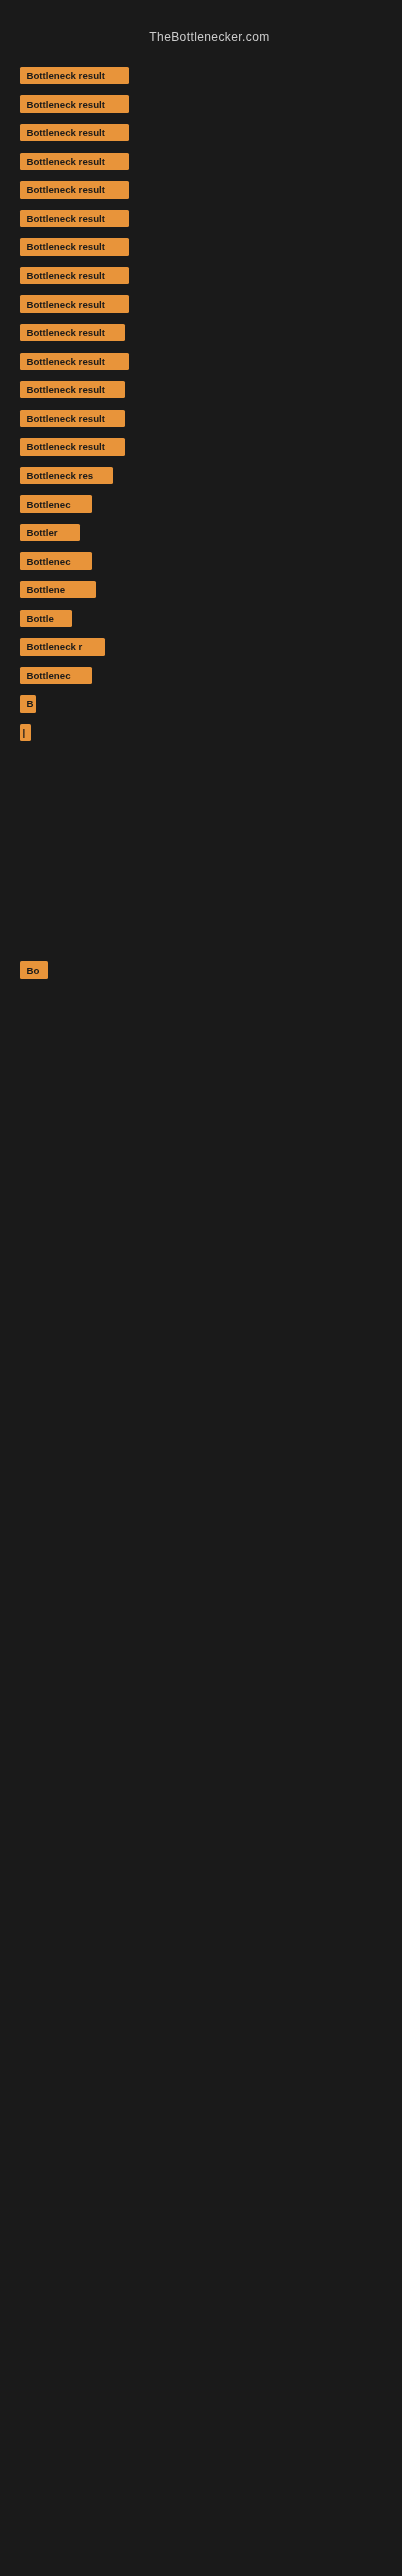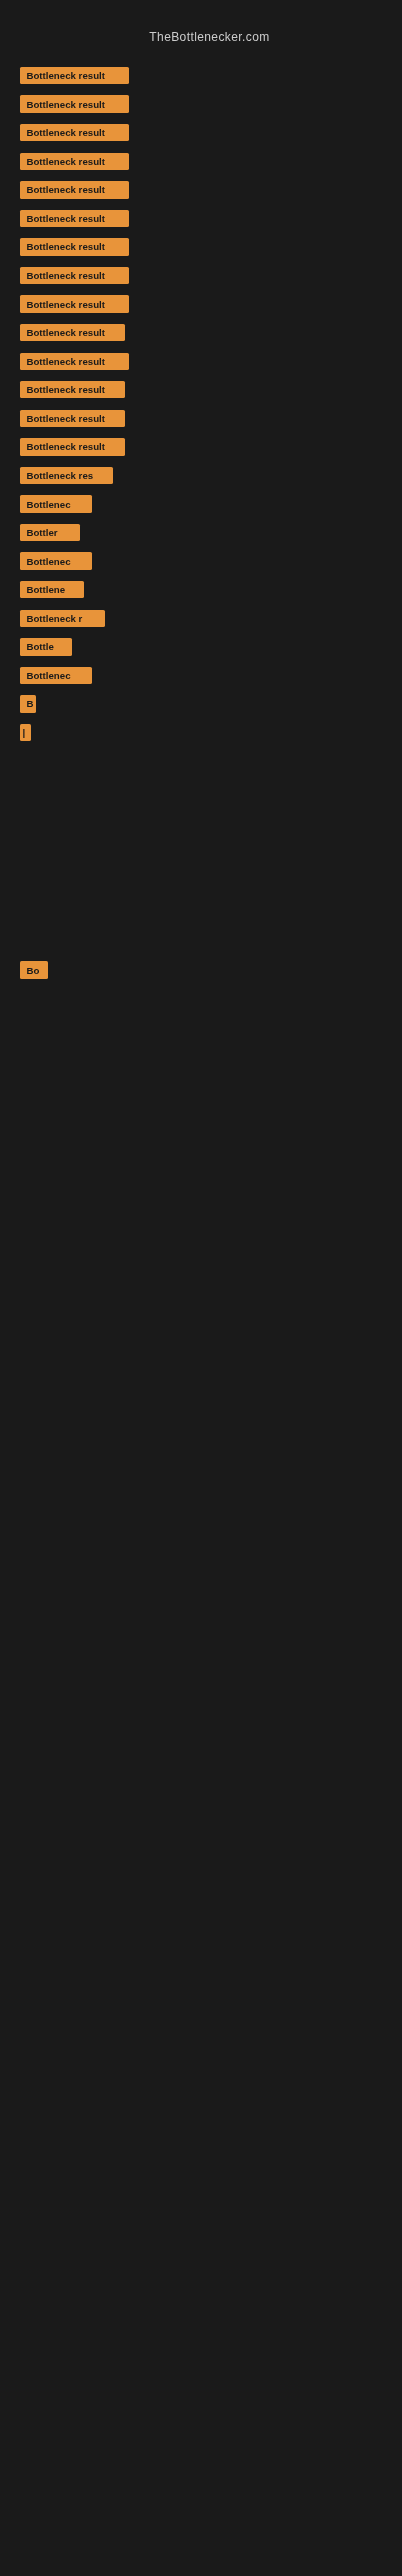--- a/index.html
+++ b/index.html
@@ -57,21 +57,21 @@
     .item-11 .bottleneck-badge { width: 109px; font-size: 9.7px; }
     .item-12 .bottleneck-badge { width: 105px; font-size: 9.7px; }
     .item-13 .bottleneck-badge { width: 105px; font-size: 9.7px; }
     .item-14 .bottleneck-badge { width: 105px; font-size: 9.7px; }
     .item-15 .bottleneck-badge { width: 101px; font-size: 9.7px; }
     .item-16 .bottleneck-badge { width: 81px; font-size: 9.7px; }
     .item-17 .bottleneck-badge { width: 93px; font-size: 9.7px; }
     .item-18 .bottleneck-badge { width: 72px;  font-size: 9.7px; }
     .item-19 .bottleneck-badge { width: 60px;  font-size: 9.7px; }
     .item-20 .bottleneck-badge { width: 72px;  font-size: 9.7px; }
-    .item-21 .bottleneck-badge { width: 64px;  font-size: 9.7px; }
+    .item-21 .bottleneck-badge { width: 76px;  font-size: 9.7px; }
     .item-22 .bottleneck-badge { width: 85px; font-size: 9.7px; }
     .item-23 .bottleneck-badge { width: 52px;  font-size: 9.7px; }
     .item-24 .bottleneck-badge { width: 72px;  font-size: 9.7px; }
     .item-25 .bottleneck-badge { width: 16px;  font-size: 9.7px; }
     .item-26 .bottleneck-badge { width: 11.3px;  font-size: 9.7px; padding: 3.2px 2.4px; }
     .spacer-block {
       height: 209px;
     }
     .item-27 .bottleneck-badge { width: 28px;  font-size: 9.7px; }
     .spacer-block2 {
@@ -162,28 +162,28 @@
   </div>
 
   <div class="bottleneck-item item-20">
     <span class="bottleneck-badge">Bottlenec</span>
   </div>
 
   <div class="bottleneck-item item-21">
     <span class="bottleneck-badge">Bottlene</span>
   </div>
 
+  <div class="bottleneck-item item-23">
+    <span class="bottleneck-badge">Bottle</span>
+  </div>
+
   <div class="bottleneck-item item-22">
     <span class="bottleneck-badge">Bottleneck r</span>
   </div>
 
-  <div class="bottleneck-item item-23">
-    <span class="bottleneck-badge">Bottle</span>
-  </div>
-
   <div class="bottleneck-item item-24">
     <span class="bottleneck-badge">Bottlenec</span>
   </div>
 
   <div class="bottleneck-item item-25">
     <span class="bottleneck-badge">B</span>
   </div>
 
   <div class="bottleneck-item item-26">
     <span class="bottleneck-badge">|</span>

